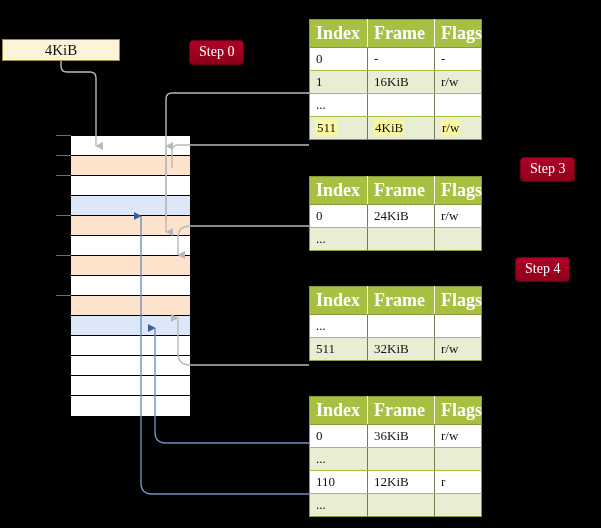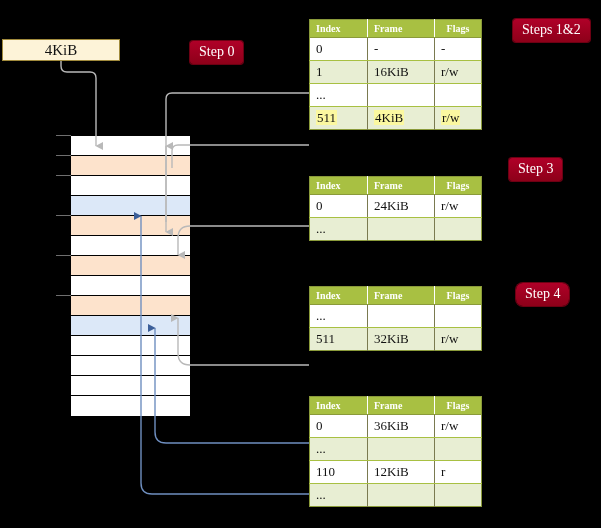--- a/index.html
+++ b/index.html
@@ -49,21 +49,21 @@
     position: absolute;
     border-collapse: collapse;
     background: #ffffff;
     box-sizing: border-box;
     border: 1px solid #8a9a3a;
     table-layout: fixed;
   }
   .ptable th {
     background: #a8c042;
     color: #ffffff;
-    font-size: 10px;
+    font-size: 18px;
     font-weight: bold;
     text-align: left;
     padding: 3px 6px;
     border-right: 1px solid #ffffff;
     border-bottom: 1px solid #8a9a3a;
     box-sizing: border-box;
     margin-top: 21px;
   }
   .ptable th:last-child { border-right: none; text-align: center; }
   .ptable td {
@@ -124,27 +124,24 @@
 
 <div id="stage">
 
   <div class="src-box" id="src-box" style="left:2px; top:39px; width:118px; height:22px;">
     <span>4KiB</span>
   </div>
 
   <div class="step-badge" style="left:190px; top:41px;text-align:right;">
     <span>Step 0</span>
   </div>
-  <div class="step-badge" style="left:513px; top:19px;">
-    <span>Steps 1&amp;2</span>
-  </div>
-  <div class="step-badge" style="left:509px; top:158px;">
+  <div class="step-badge" style="left:521px; top:158px;">
     <span>Step 3</span>
   </div>
-  <div class="step-badge" style="left:516px; top:283px;border-radius:7px;">
+  <div class="step-badge" style="left:516px; top:258px;">
     <span>Step 4</span>
   </div>
 
   <div id="memcol" style="left:70px; top:135px; width:121px; height:280px;">
       <div class="memrow m-white" style="top: 0px; width: 119px; height: 20px;"></div>
       <div class="memrow m-orange" style="top: 20px; width: 119px; height: 20px;"></div>
       <div class="memrow m-white" style="top: 40px; width: 119px; height: 20px;"></div>
       <div class="memrow m-blue" style="top: 60px; width: 119px; height: 20px;"></div>
       <div class="memrow m-orange" style="top: 80px; width: 119px; height: 20px;"></div>
       <div class="memrow m-white" style="top: 100px; width: 119px; height: 20px;"></div>

